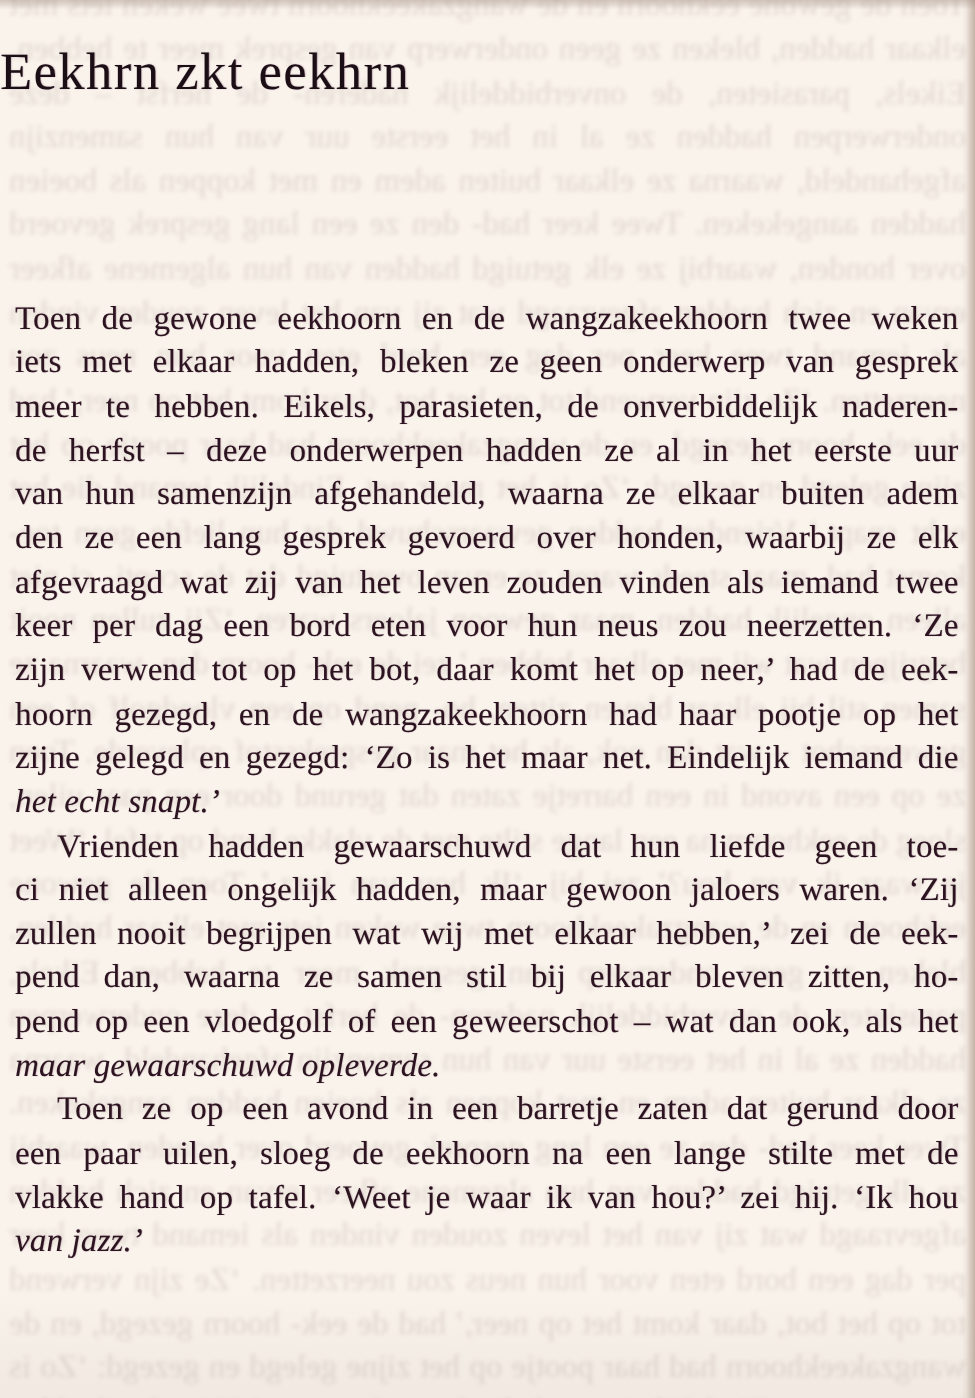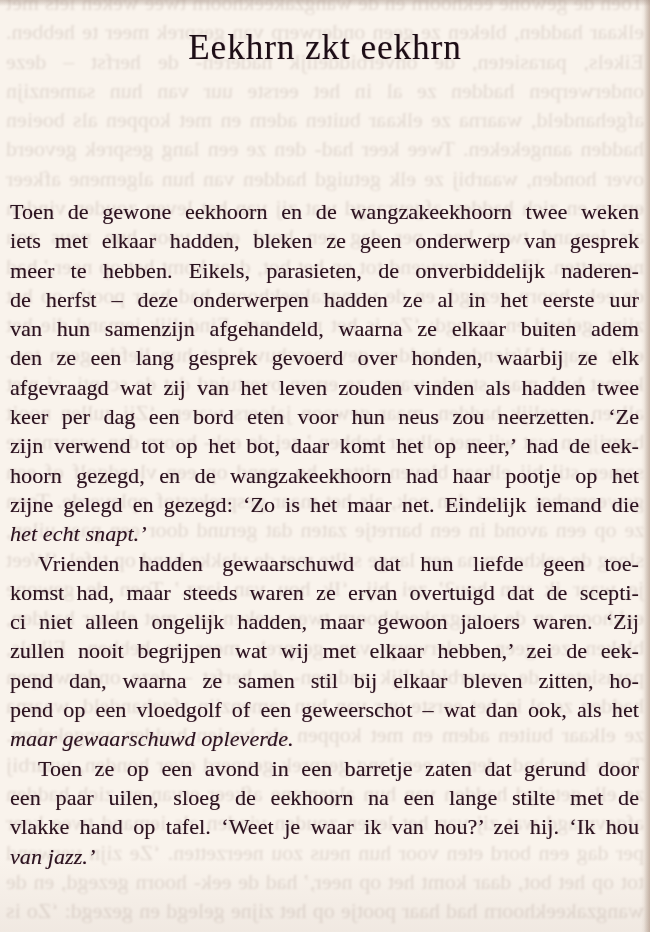--- a/index.html
+++ b/index.html
@@ -38,21 +38,21 @@
     overflow: hidden;
     pointer-events: none;
     user-select: none;
   }
   .title {
     position: absolute;
     top: 29px;
     left: 0;
     right: 0;
     margin: 0;
-    text-align: center;
+    text-align: left;
     font-size: 35px;
     font-weight: normal;
     letter-spacing: 1px;
     line-height: 1.1;
     color: var(--title-ink, #1c0e15);
     text-shadow: 0.4px 0.4px 0.8px rgba(96,44,78,0.45);
   }
   .body-text {
     position: absolute;
     top: 197px;
@@ -102,28 +102,27 @@
 <div class="page" style="--paper: #f9f3ec; --ink: #2b141f; --title-ink: #1c0e15; --bleed: #8d776c;">
   <div class="bleed" id="bleed" aria-hidden="true">Toen de gewone eekhoorn en de wangzakeekhoorn twee weken iets met elkaar hadden, bleken ze geen onderwerp van gesprek meer te hebben. Eikels, parasieten, de onverbiddelijk naderen- de herfst – deze onderwerpen hadden ze al in het eerste uur van hun samenzijn afgehandeld, waarna ze elkaar buiten adem en met koppen als boeien hadden aangekeken. Twee keer had- den ze een lang gesprek gevoerd over honden, waarbij ze elk getuigd hadden van hun algemene afkeer ervan en zich hadden afgevraagd wat zij van het leven zouden vinden als iemand twee keer per dag een bord eten voor hun neus zou neerzetten. ‘Ze zijn verwend tot op het bot, daar komt het op neer,’ had de eek- hoorn gezegd, en de wangzakeekhoorn had haar pootje op het zijne gelegd en gezegd: ‘Zo is het maar net. Eindelijk iemand die het echt snapt.’ Vrienden hadden gewaarschuwd dat hun liefde geen toe- komst had, maar steeds waren ze ervan overtuigd dat de scepti- ci niet alleen ongelijk hadden, maar gewoon jaloers waren. ‘Zij zullen nooit begrijpen wat wij met elkaar hebben,’ zei de eek- hoorn dan, waarna ze samen stil bij elkaar bleven zitten, ho- pend op een vloedgolf of een geweerschot – wat dan ook, als het maar gespreksstof opleverde. Toen ze op een avond in een barretje zaten dat gerund door een paar uilen, sloeg de eekhoorn na een lange stilte met de vlakke hand op tafel. ‘Weet je waar ik van hou?’ zei hij. ‘Ik hou van jazz.’ Toen de gewone eekhoorn en de wangzakeekhoorn twee weken iets met elkaar hadden, bleken ze geen onderwerp van gesprek meer te hebben. Eikels, parasieten, de onverbiddelijk naderen- de herfst – deze onderwerpen hadden ze al in het eerste uur van hun samenzijn afgehandeld, waarna ze elkaar buiten adem en met koppen als boeien hadden aangekeken. Twee keer had- den ze een lang gesprek gevoerd over honden, waarbij ze elk getuigd hadden van hun algemene afkeer ervan en zich hadden afgevraagd wat zij van het leven zouden vinden als iemand twee keer per dag een bord eten voor hun neus zou neerzetten. ‘Ze zijn verwend tot op het bot, daar komt het op neer,’ had de eek- hoorn gezegd, en de wangzakeekhoorn had haar pootje op het zijne gelegd en gezegd: ‘Zo is het maar net. Eindelijk iemand die het echt snapt.’ Vrienden hadden gewaarschuwd dat hun liefde geen toe- komst had, maar steeds waren ze ervan overtuigd dat de scepti- ci niet alleen ongelijk hadden, maar gewoon jaloers waren. ‘Zij zullen nooit begrijpen wat wij met elkaar hebben,’ zei de eek- hoorn dan, waarna ze samen stil bij elkaar bleven zitten, ho- pend op een vloedgolf of een geweerschot – wat dan ook, als het maar gespreksstof opleverde. Toen ze op een avond in een barretje zaten dat gerund door een paar uilen, sloeg de eekhoorn na een lange stilte met de vlakke hand op tafel. ‘Weet je waar ik van hou?’ zei hij. ‘Ik hou van jazz.’</div>
   <h1 class="title">Eekhrn zkt eekhrn</h1>
   <div class="body-text" id="body-text">
       <div class="line">Toen de gewone eekhoorn en de wangzakeekhoorn twee weken</div>
       <div class="line">iets met elkaar hadden, bleken ze geen onderwerp van gesprek</div>
       <div class="line">meer te hebben. Eikels, parasieten, de onverbiddelijk naderen-</div>
       <div class="line">de herfst – deze onderwerpen hadden ze al in het eerste uur</div>
       <div class="line">van hun samenzijn afgehandeld, waarna ze elkaar buiten adem</div>
       <div class="line">den ze een lang gesprek gevoerd over honden, waarbij ze elk</div>
-      <div class="line">afgevraagd wat zij van het leven zouden vinden als hadden twee</div>
+      <div class="line">afgevraagd wat zij van het leven zouden vinden als iemand twee</div>
       <div class="line">keer per dag een bord eten voor hun neus zou neerzetten. ‘Ze</div>
       <div class="line">zijn verwend tot op het bot, daar komt het op neer,’ had de eek-</div>
       <div class="line">hoorn gezegd, en de wangzakeekhoorn had haar pootje op het</div>
       <div class="line">zijne gelegd en gezegd: ‘Zo is het maar net. Eindelijk iemand die</div>
       <div class="line last">het echt snapt.’</div>
       <div class="line indent">Vrienden hadden gewaarschuwd dat hun liefde geen toe-</div>
-      <div class="line">komst had, maar steeds waren ze ervan overtuigd dat de scepti-</div>
       <div class="line">ci niet alleen ongelijk hadden, maar gewoon jaloers waren. ‘Zij</div>
       <div class="line">zullen nooit begrijpen wat wij met elkaar hebben,’ zei de eek-</div>
       <div class="line">pend dan, waarna ze samen stil bij elkaar bleven zitten, ho-</div>
       <div class="line">pend op een vloedgolf of een geweerschot – wat dan ook, als het</div>
       <div class="line last">maar gewaarschuwd opleverde.</div>
       <div class="line indent">Toen ze op een avond in een barretje zaten dat gerund door</div>
       <div class="line">een paar uilen, sloeg de eekhoorn na een lange stilte met de</div>
       <div class="line">vlakke hand op tafel. ‘Weet je waar ik van hou?’ zei hij. ‘Ik hou</div>
       <div class="line last">van jazz.’</div>
     </div>

